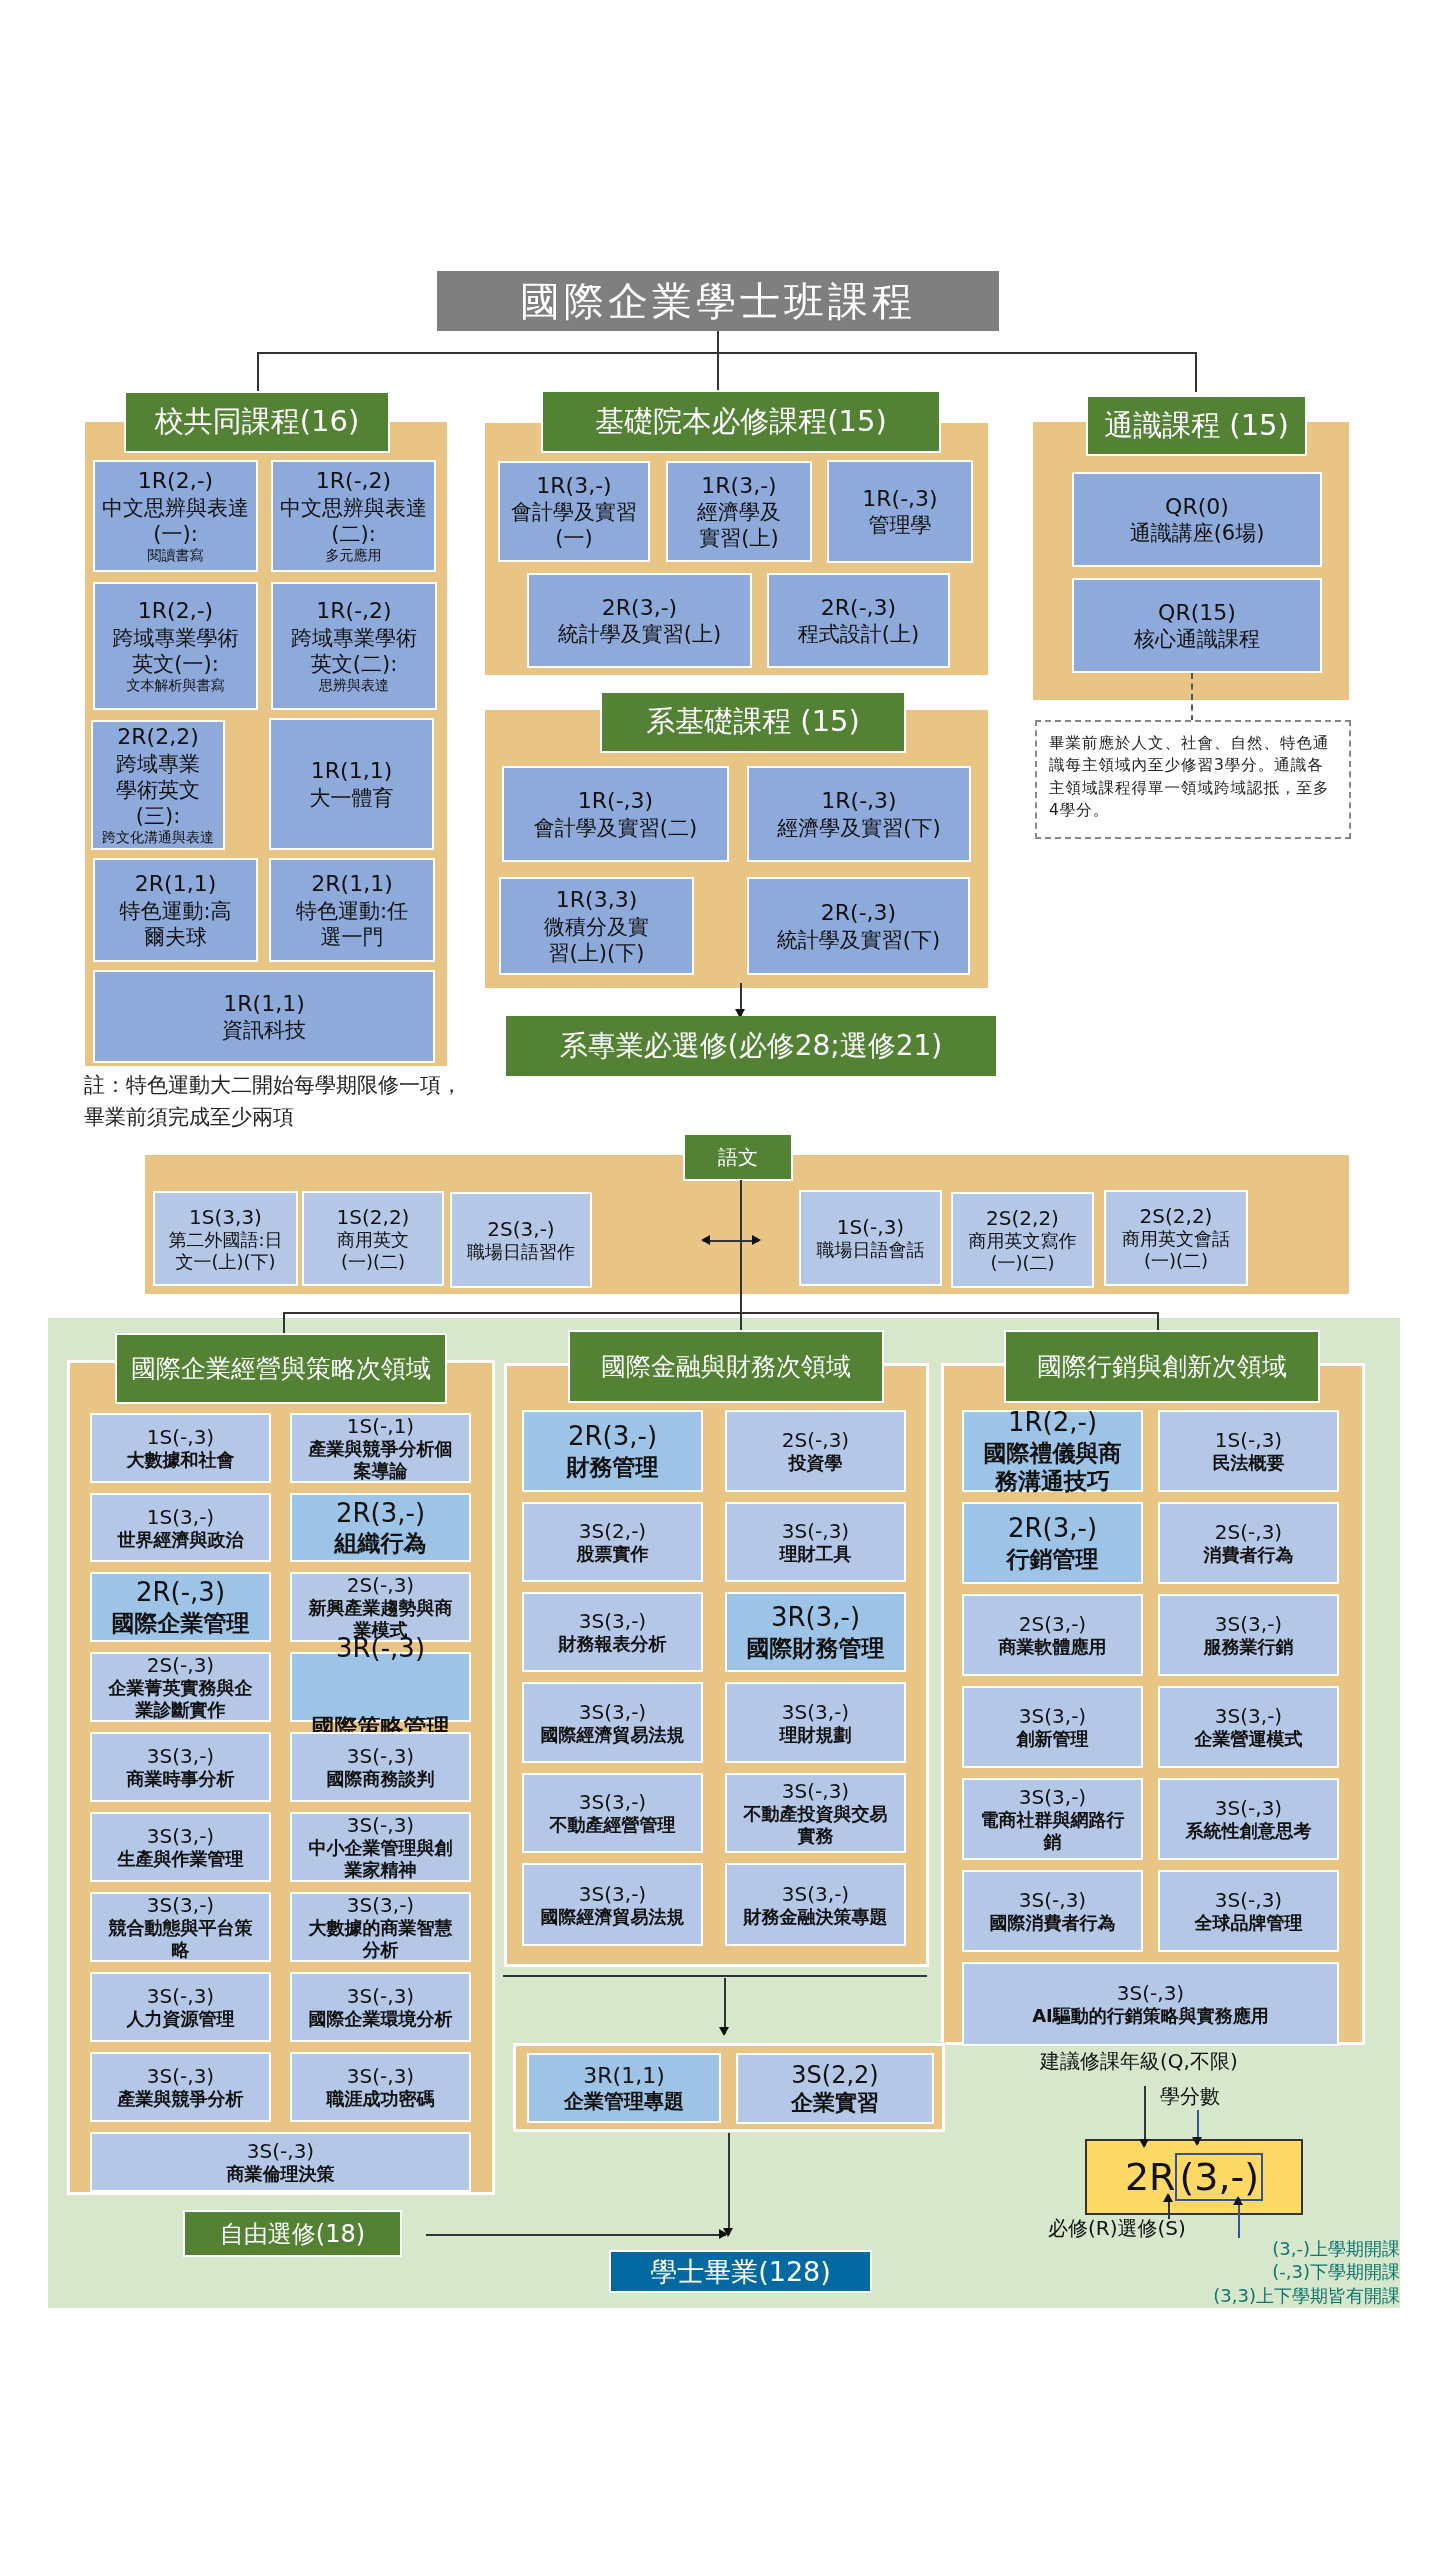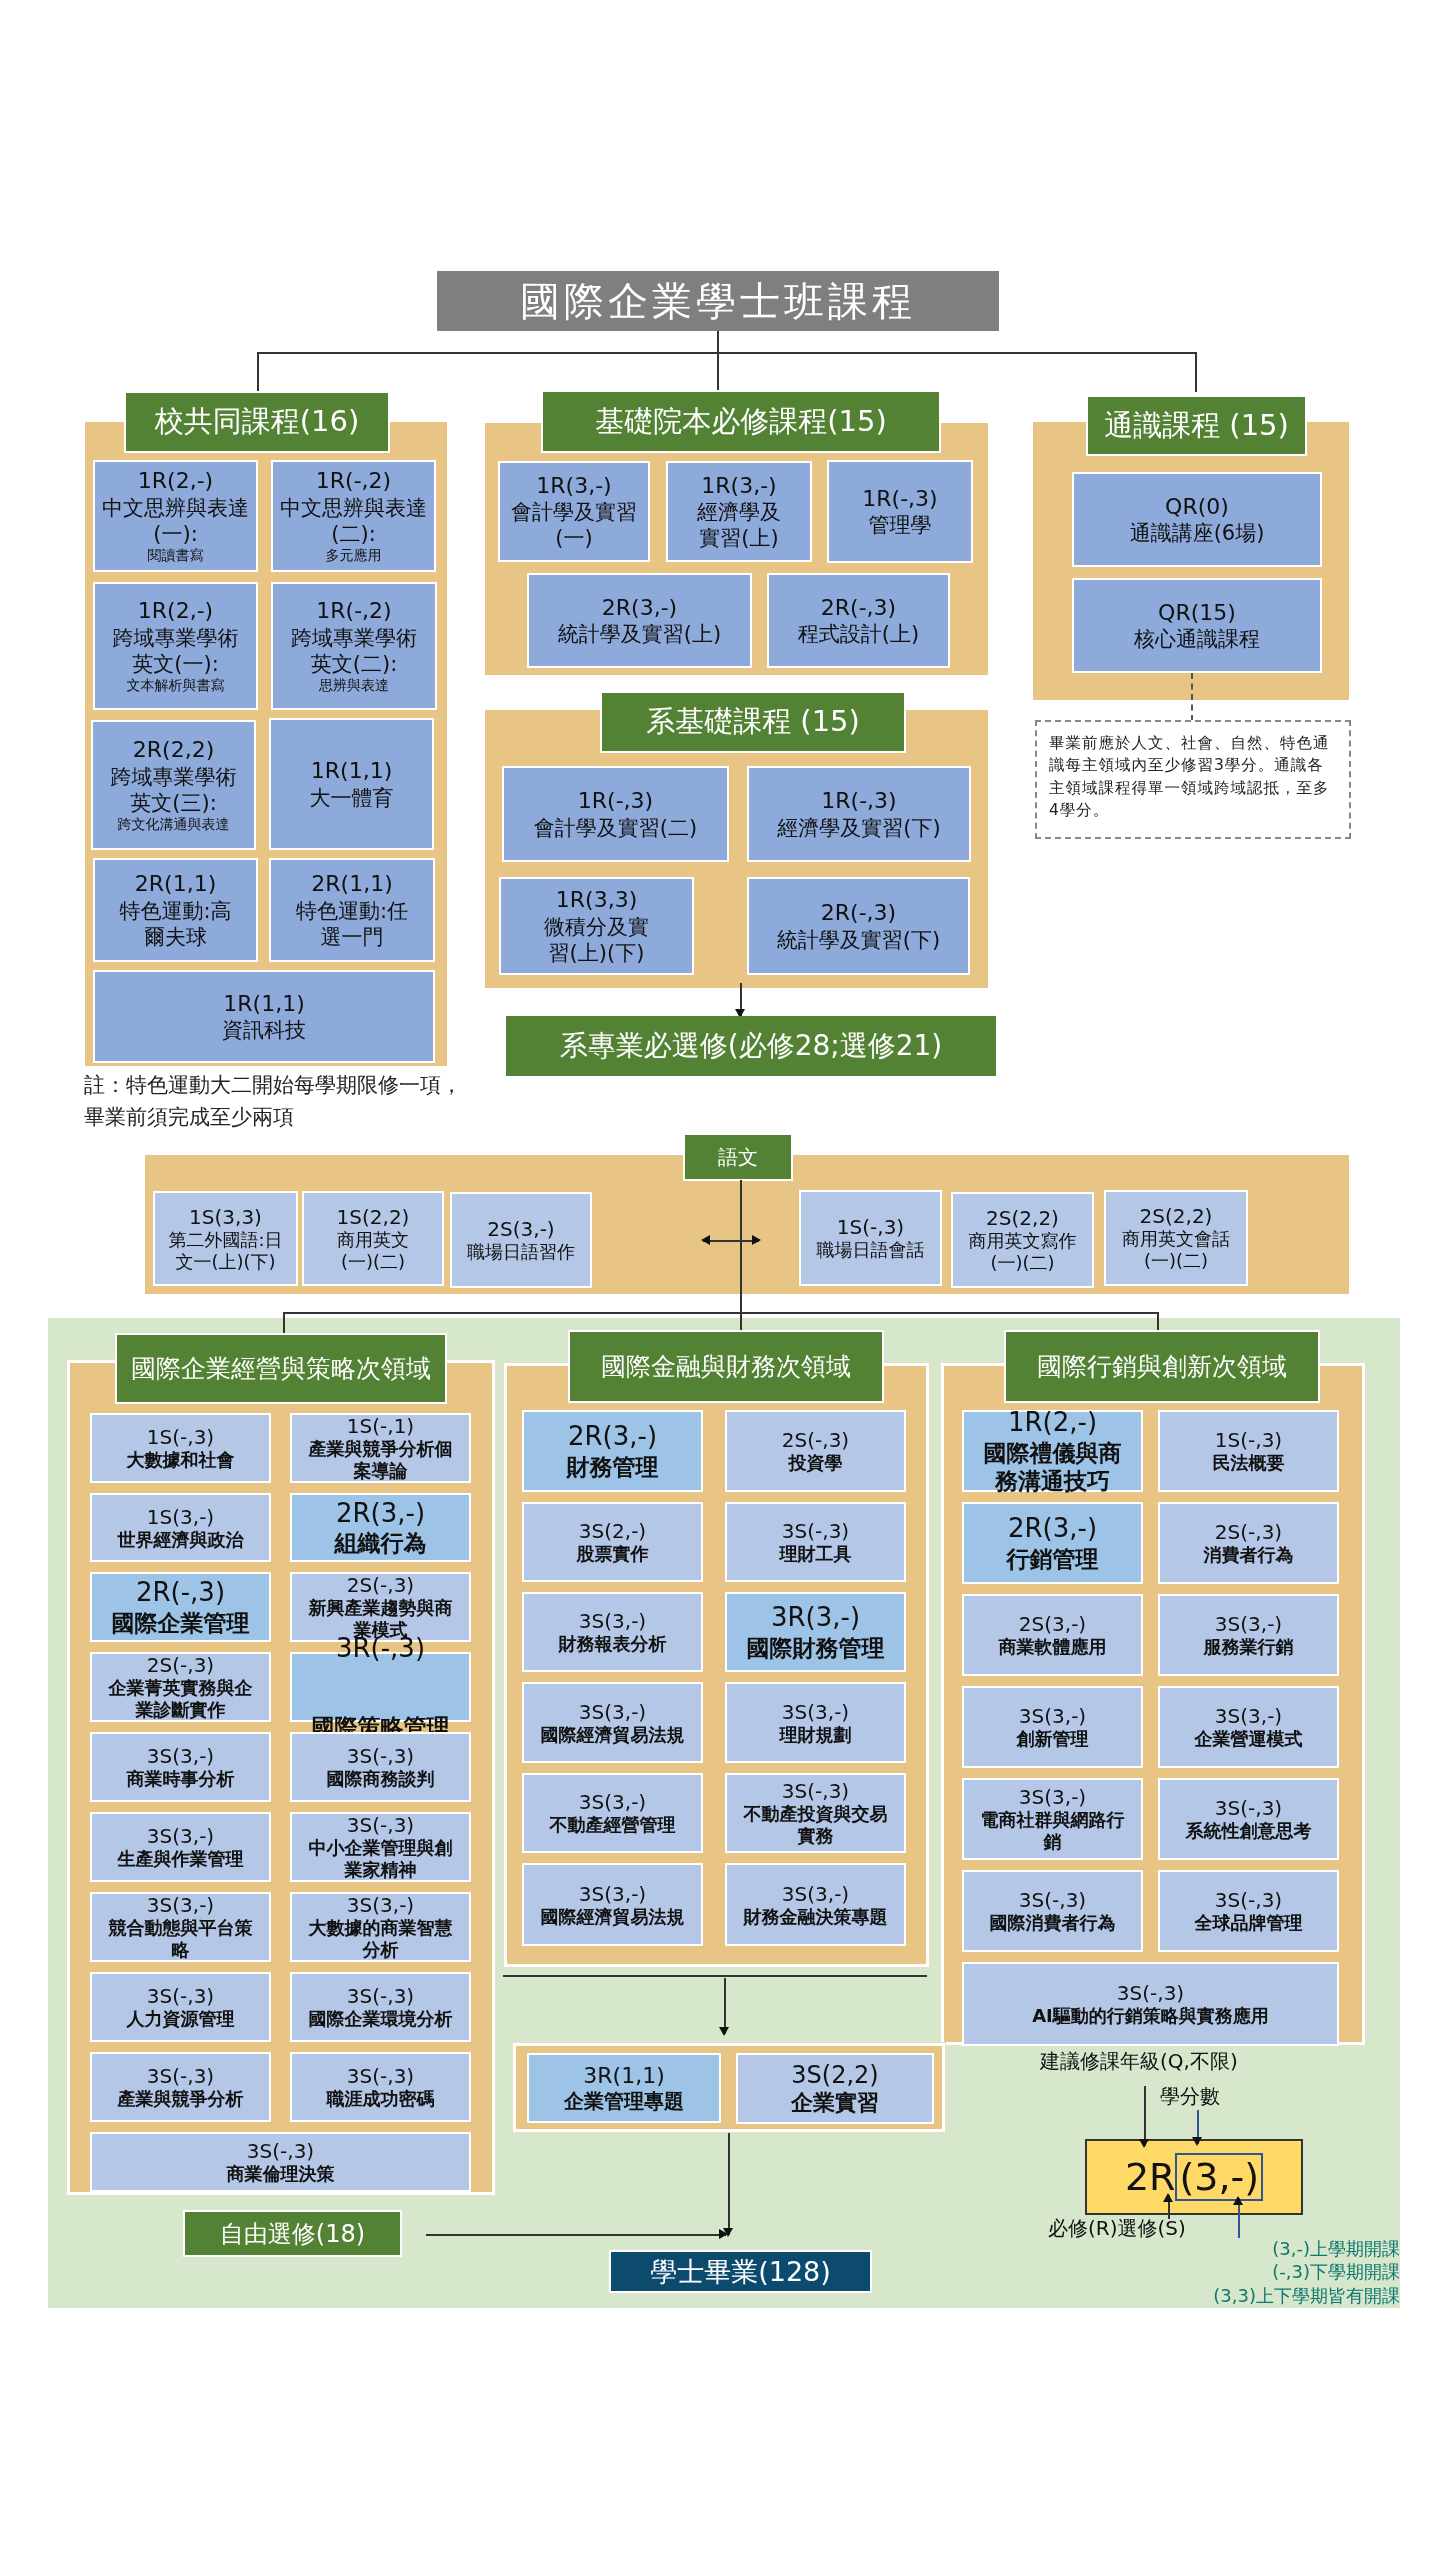--- a/index.html
+++ b/index.html
@@ -54,21 +54,21 @@
     border: 2px dashed #888; background: #fff; font-size: 15.5px; line-height: 1.45;
     padding: 10px 12px; color: #222; letter-spacing: 1px;
   }
   .legend-box {
     background: #ffd966; border: 2px solid #333; display: flex; align-items: center; justify-content: center;
     font-size: 38px;
   }
   .legend-inner { border: 2px solid #2f5597; padding: 0 2px; }
   .legend-text { font-size: 20px; color: #111; white-space: nowrap; }
   .grad-box {
-    background: #0c4a6e; color: #fff; border: 2px solid #fff; font-size: 27px;
+    background: #0369a1; color: #fff; border: 2px solid #fff; font-size: 27px;
     display: flex; align-items: center; justify-content: center;
   }
 </style>
 </head>
 <body>
 
 <div class="abs title" style="left:437px; top:271px; width:562px; height:60px;">國際企業學士班課程</div>
 <div class="line" style="left:717px; top:331px; width:2px; height:60px;"></div>
 <div class="line" style="left:257px; top:352px; width:940px; height:2px;"></div>
 <div class="line" style="left:257px; top:352px; width:2px; height:40px;"></div>
@@ -90,21 +90,21 @@
 <div class="abs box" style="left:93px; top:582px; width:165px; height:128px;">
   <span class="code">1R(2,-)</span>
   <span style="padding:0 14px;">跨域專業學術英文(一):</span>
   <span class="sub">文本解析與書寫</span>
 </div>
 <div class="abs box" style="left:271px; top:582px; width:166px; height:128px;">
   <span class="code">1R(-,2)</span>
   <span style="padding:0 14px;">跨域專業學術英文(二):</span>
   <span class="sub">思辨與表達</span>
 </div>
-<div class="abs box" style="left:91px; top:720px; width:165px; height:130px;">
+<div class="abs box" style="left:91px; top:720px; width:134px; height:130px;">
   <span class="code">2R(2,2)</span>
   <span style="padding:0 14px;">跨域專業學術英文(三):</span>
   <span class="sub">跨文化溝通與表達</span>
 </div>
 <div class="abs box" style="left:269px; top:718px; width:165px; height:132px;">
   <span class="code">1R(1,1)</span>
   <span>大一體育</span>
 </div>
 <div class="abs box" style="left:93px; top:858px; width:165px; height:104px;">
   <span class="code">2R(1,1)</span>

